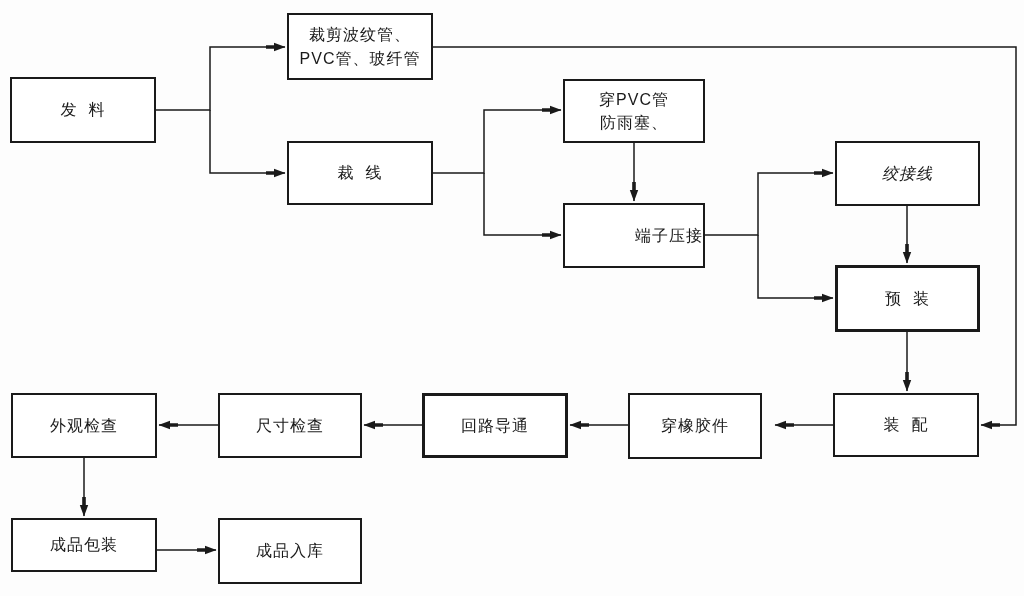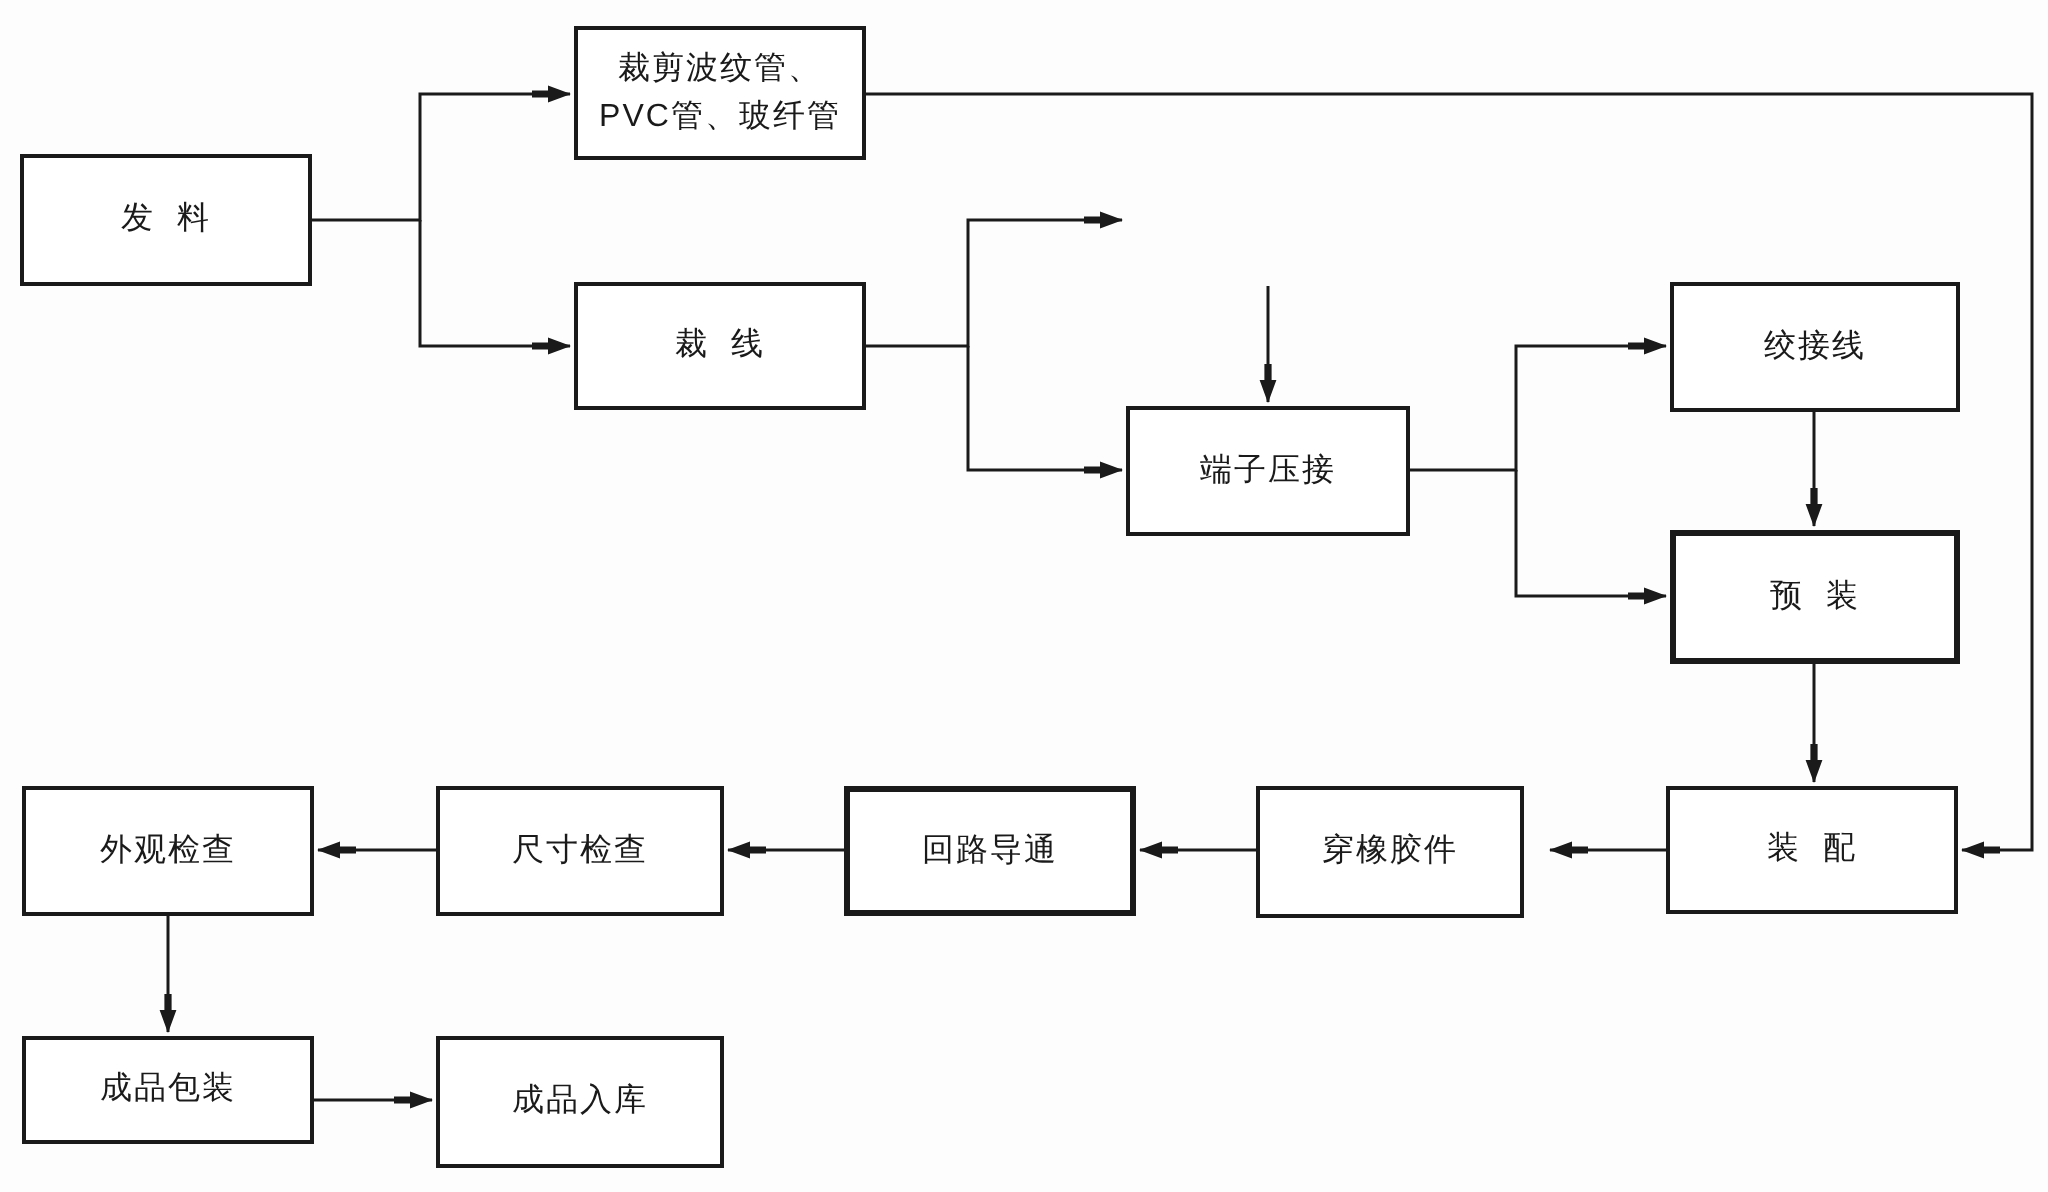--- a/index.html
+++ b/index.html
@@ -27,22 +27,22 @@
     line-height: 1.45;
     white-space: pre-wrap;
     letter-spacing: 1px;
   }
   .node.bold { border-width: 3px; }
 
   #n-faliao   { left: 10px;  top: 77px;  width: 146px; height: 66px; }
   #n-cuttubes { left: 287px; top: 13px;  width: 146px; height: 67px; }
   #n-cutwire  { left: 287px; top: 141px; width: 146px; height: 64px; }
   #n-pvcplug  { left: 563px; top: 79px;  width: 142px; height: 64px; }
-  #n-crimp    { left: 563px; top: 203px; width: 142px; height: 65px; }
-  #n-twist    { left: 835px; top: 141px; width: 145px; height: 65px; }
+  #n-crimp    { left: 563px; top: 203px; width: 142px; height: 65px; justify-content: flex-end; }
+  #n-twist    { left: 835px; top: 141px; width: 145px; height: 65px; font-style: italic; }
   #n-preasm   { left: 835px; top: 265px; width: 145px; height: 67px; }
   #n-asm      { left: 833px; top: 393px; width: 146px; height: 64px; justify-content: center; }
   #n-rubber   { left: 628px; top: 393px; width: 134px; height: 66px; }
   #n-circuit  { left: 422px; top: 393px; width: 146px; height: 65px; }
   #n-size     { left: 218px; top: 393px; width: 144px; height: 65px; }
   #n-visual   { left: 11px;  top: 393px; width: 146px; height: 65px; text-align: center; }
   #n-pack     { left: 11px;  top: 518px; width: 146px; height: 54px; }
   #n-store    { left: 218px; top: 518px; width: 144px; height: 66px; }
 
   polyline { fill: none; stroke: var(--ink); stroke-width: 1.5; }
@@ -79,20 +79,24 @@
   <div class="node" id="n-faliao">
     <span>发  料</span>
   </div>
   <div class="node" id="n-cuttubes">
     <span>裁剪波纹管、
 PVC管、玻纤管</span>
   </div>
   <div class="node" id="n-cutwire">
     <span>裁  线</span>
   </div>
+  <div class="node" id="n-pvcplug">
+    <span>穿PVC管
+防雨塞、</span>
+  </div>
   <div class="node" id="n-crimp">
     <span>端子压接</span>
   </div>
   <div class="node" id="n-twist">
     <span>绞接线</span>
   </div>
   <div class="node bold" id="n-preasm">
     <span>预  装</span>
   </div>
   <div class="node" id="n-asm">

